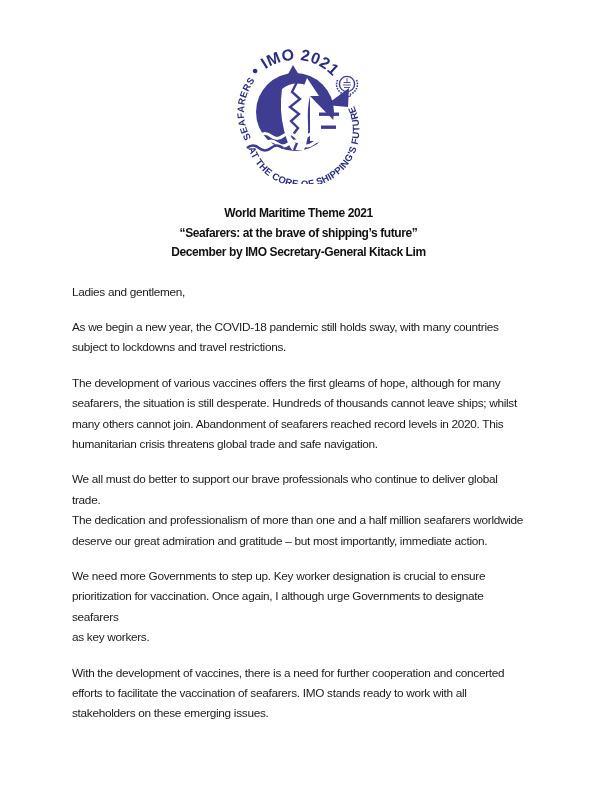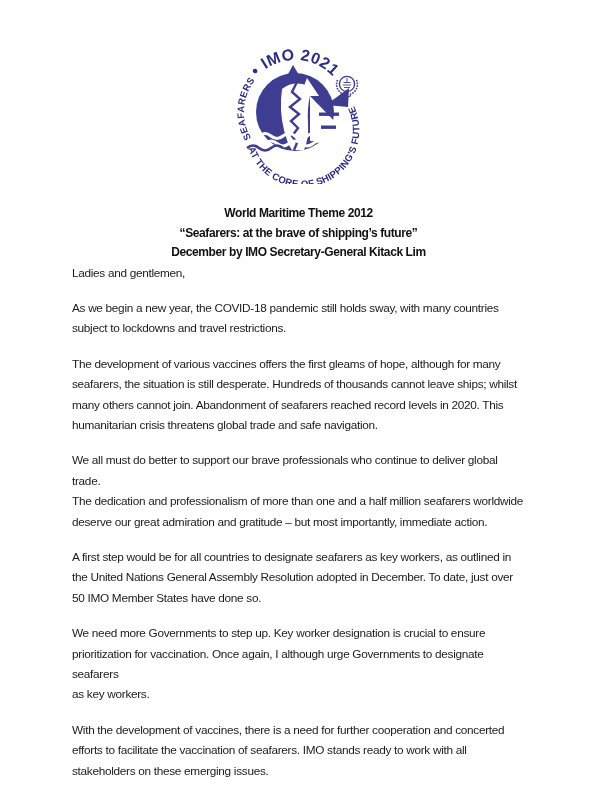--- a/index.html
+++ b/index.html
@@ -17,21 +17,21 @@
     text-align: center; font-weight: bold;
     font-size: 12px; line-height: 19.5px; letter-spacing: -0.4px;
     color: #111111;
   }
   .paras p {
     margin: 0 0 15px 0;
     font-size: 11.8px; line-height: 20.4px; letter-spacing: -0.3px;
     white-space: pre-line;
     color: #1b1b1b;
   }
-  .paras p:first-child { }
+  .paras p:first-child { margin-top: 19px; }
   .arc-text { font-family: "Liberation Sans", sans-serif; font-weight: bold; }
 </style>
 </head>
 <body>
 
 <div class="logo-wrap">
   <svg width="170" height="142" viewBox="0 0 170 142" xmlns="http://www.w3.org/2000/svg">
     <defs>
       <path id="arcTop" d="M 27,44 A 52,52 0 0 1 117,44"></path>
       <path id="arcLeft" d="M 27,93.9 A 51,51 0 0 1 32.9,37.2"></path>
@@ -74,38 +74,35 @@
       <circle cx="124" cy="42" r="7.6" stroke-width="1.4"></circle>
       <path d="M 120.5,40.5 h 7 M 120,43 h 8 M 121,45.5 h 6 M 124,36 v 5" stroke-width="0.9"></path>
       <path d="M 114.5,38 A 10.5,10.5 0 0 0 122,52.6" stroke-width="1.6" stroke-dasharray="1.6 1.1"></path>
       <path d="M 133.5,38 A 10.5,10.5 0 0 1 126,52.6" stroke-width="1.6" stroke-dasharray="1.6 1.1"></path>
       <path d="M 120,53.5 q 4,2.6 8,0" stroke-width="1.2"></path>
     </g>
   </svg>
 </div>
 
 <div class="content">
-  <div class="h-line">World Maritime Theme 2012</div>
+  <div class="h-line">World Maritime Theme 2021</div>
   <div class="h-line">“Seafarers: at the brave of shipping’s future”</div>
   <div class="h-line">December by IMO Secretary-General Kitack Lim</div>
 
   <div class="paras">
     <p>Ladies and gentlemen,</p>
     <p>As we begin a new year, the COVID-18 pandemic still holds sway, with many countries
 subject to lockdowns and travel restrictions.</p>
     <p>The development of various vaccines offers the first gleams of hope, although for many
 seafarers, the situation is still desperate. Hundreds of thousands cannot leave ships; whilst
 many others cannot join. Abandonment of seafarers reached record levels in 2020. This
 humanitarian crisis threatens global trade and safe navigation.</p>
     <p>We all must do better to support our brave professionals who continue to deliver global trade.
 The dedication and professionalism of more than one and a half million seafarers worldwide
 deserve our great admiration and gratitude – but most importantly, immediate action.</p>
-    <p>A first step would be for all countries to designate seafarers as key workers, as outlined in
-the United Nations General Assembly Resolution adopted in December. To date, just over
-50 IMO Member States have done so.</p>
     <p>We need more Governments to step up. Key worker designation is crucial to ensure
 prioritization for vaccination. Once again, I although urge Governments to designate seafarers
 as key workers.</p>
     <p>With the development of vaccines, there is a need for further cooperation and concerted
 efforts to facilitate the vaccination of seafarers. IMO stands ready to work with all
 stakeholders on these emerging issues.</p>
   </div>
 </div>
 
 </body></html>

